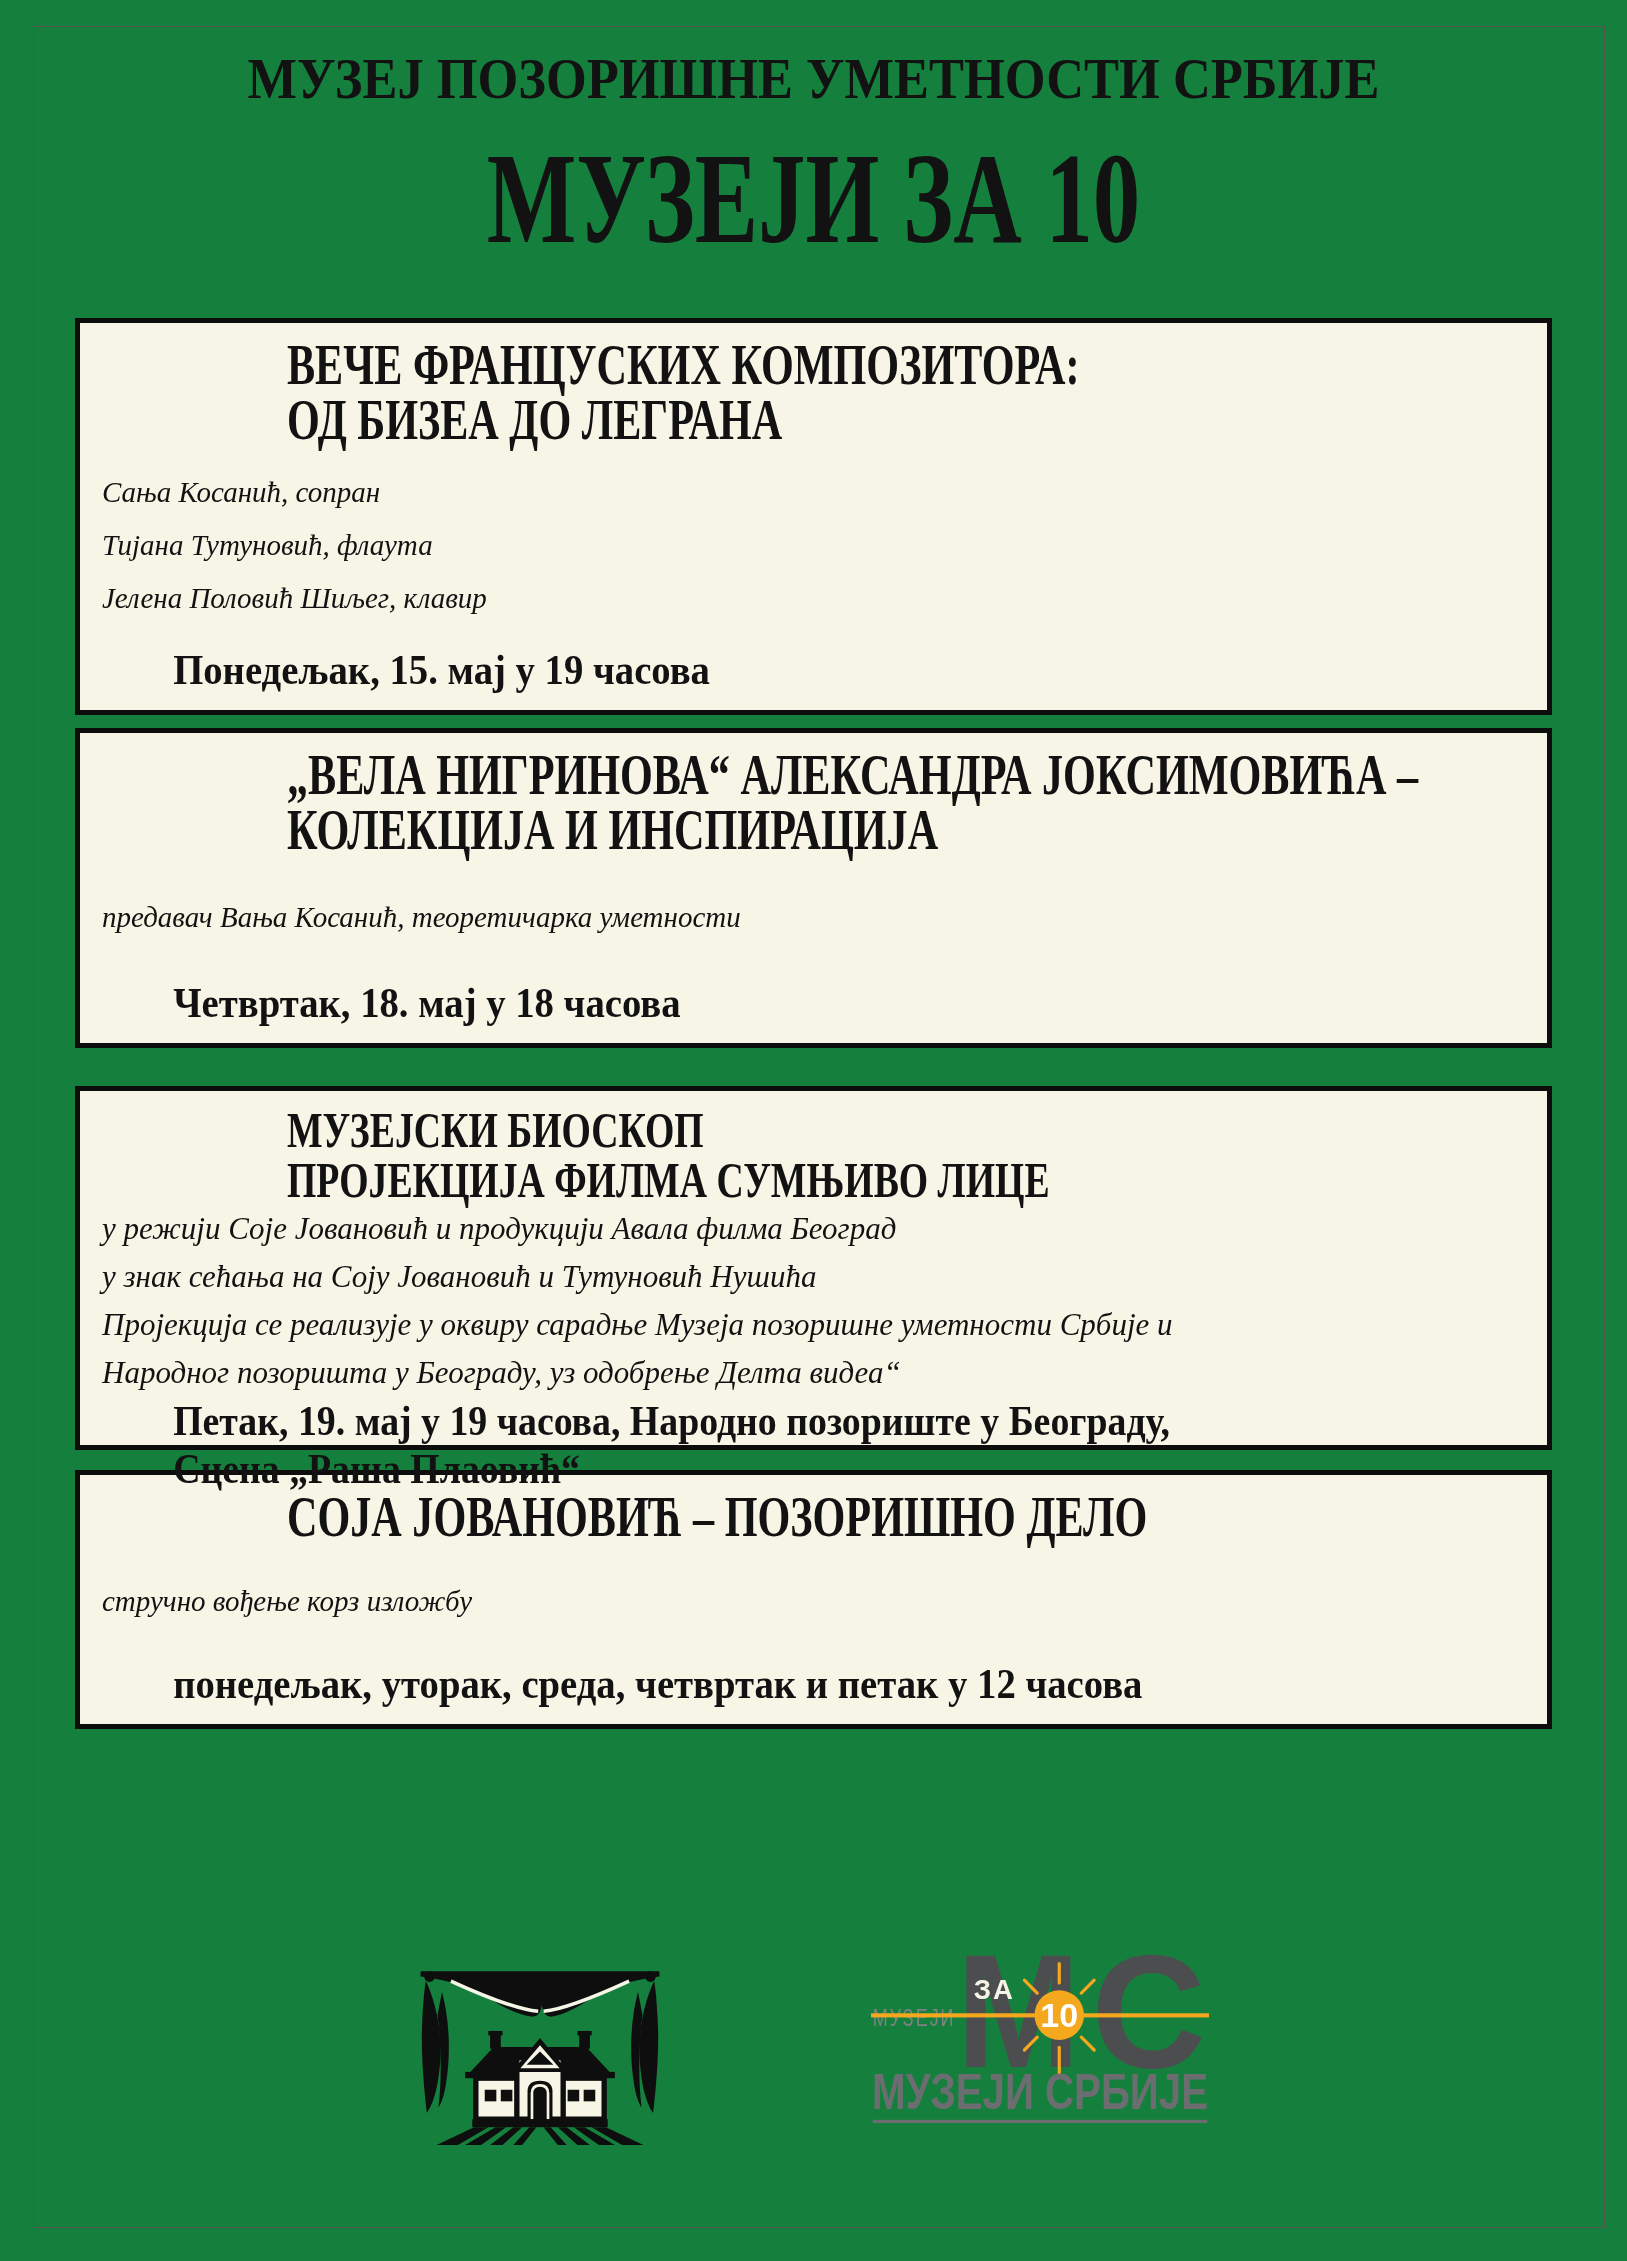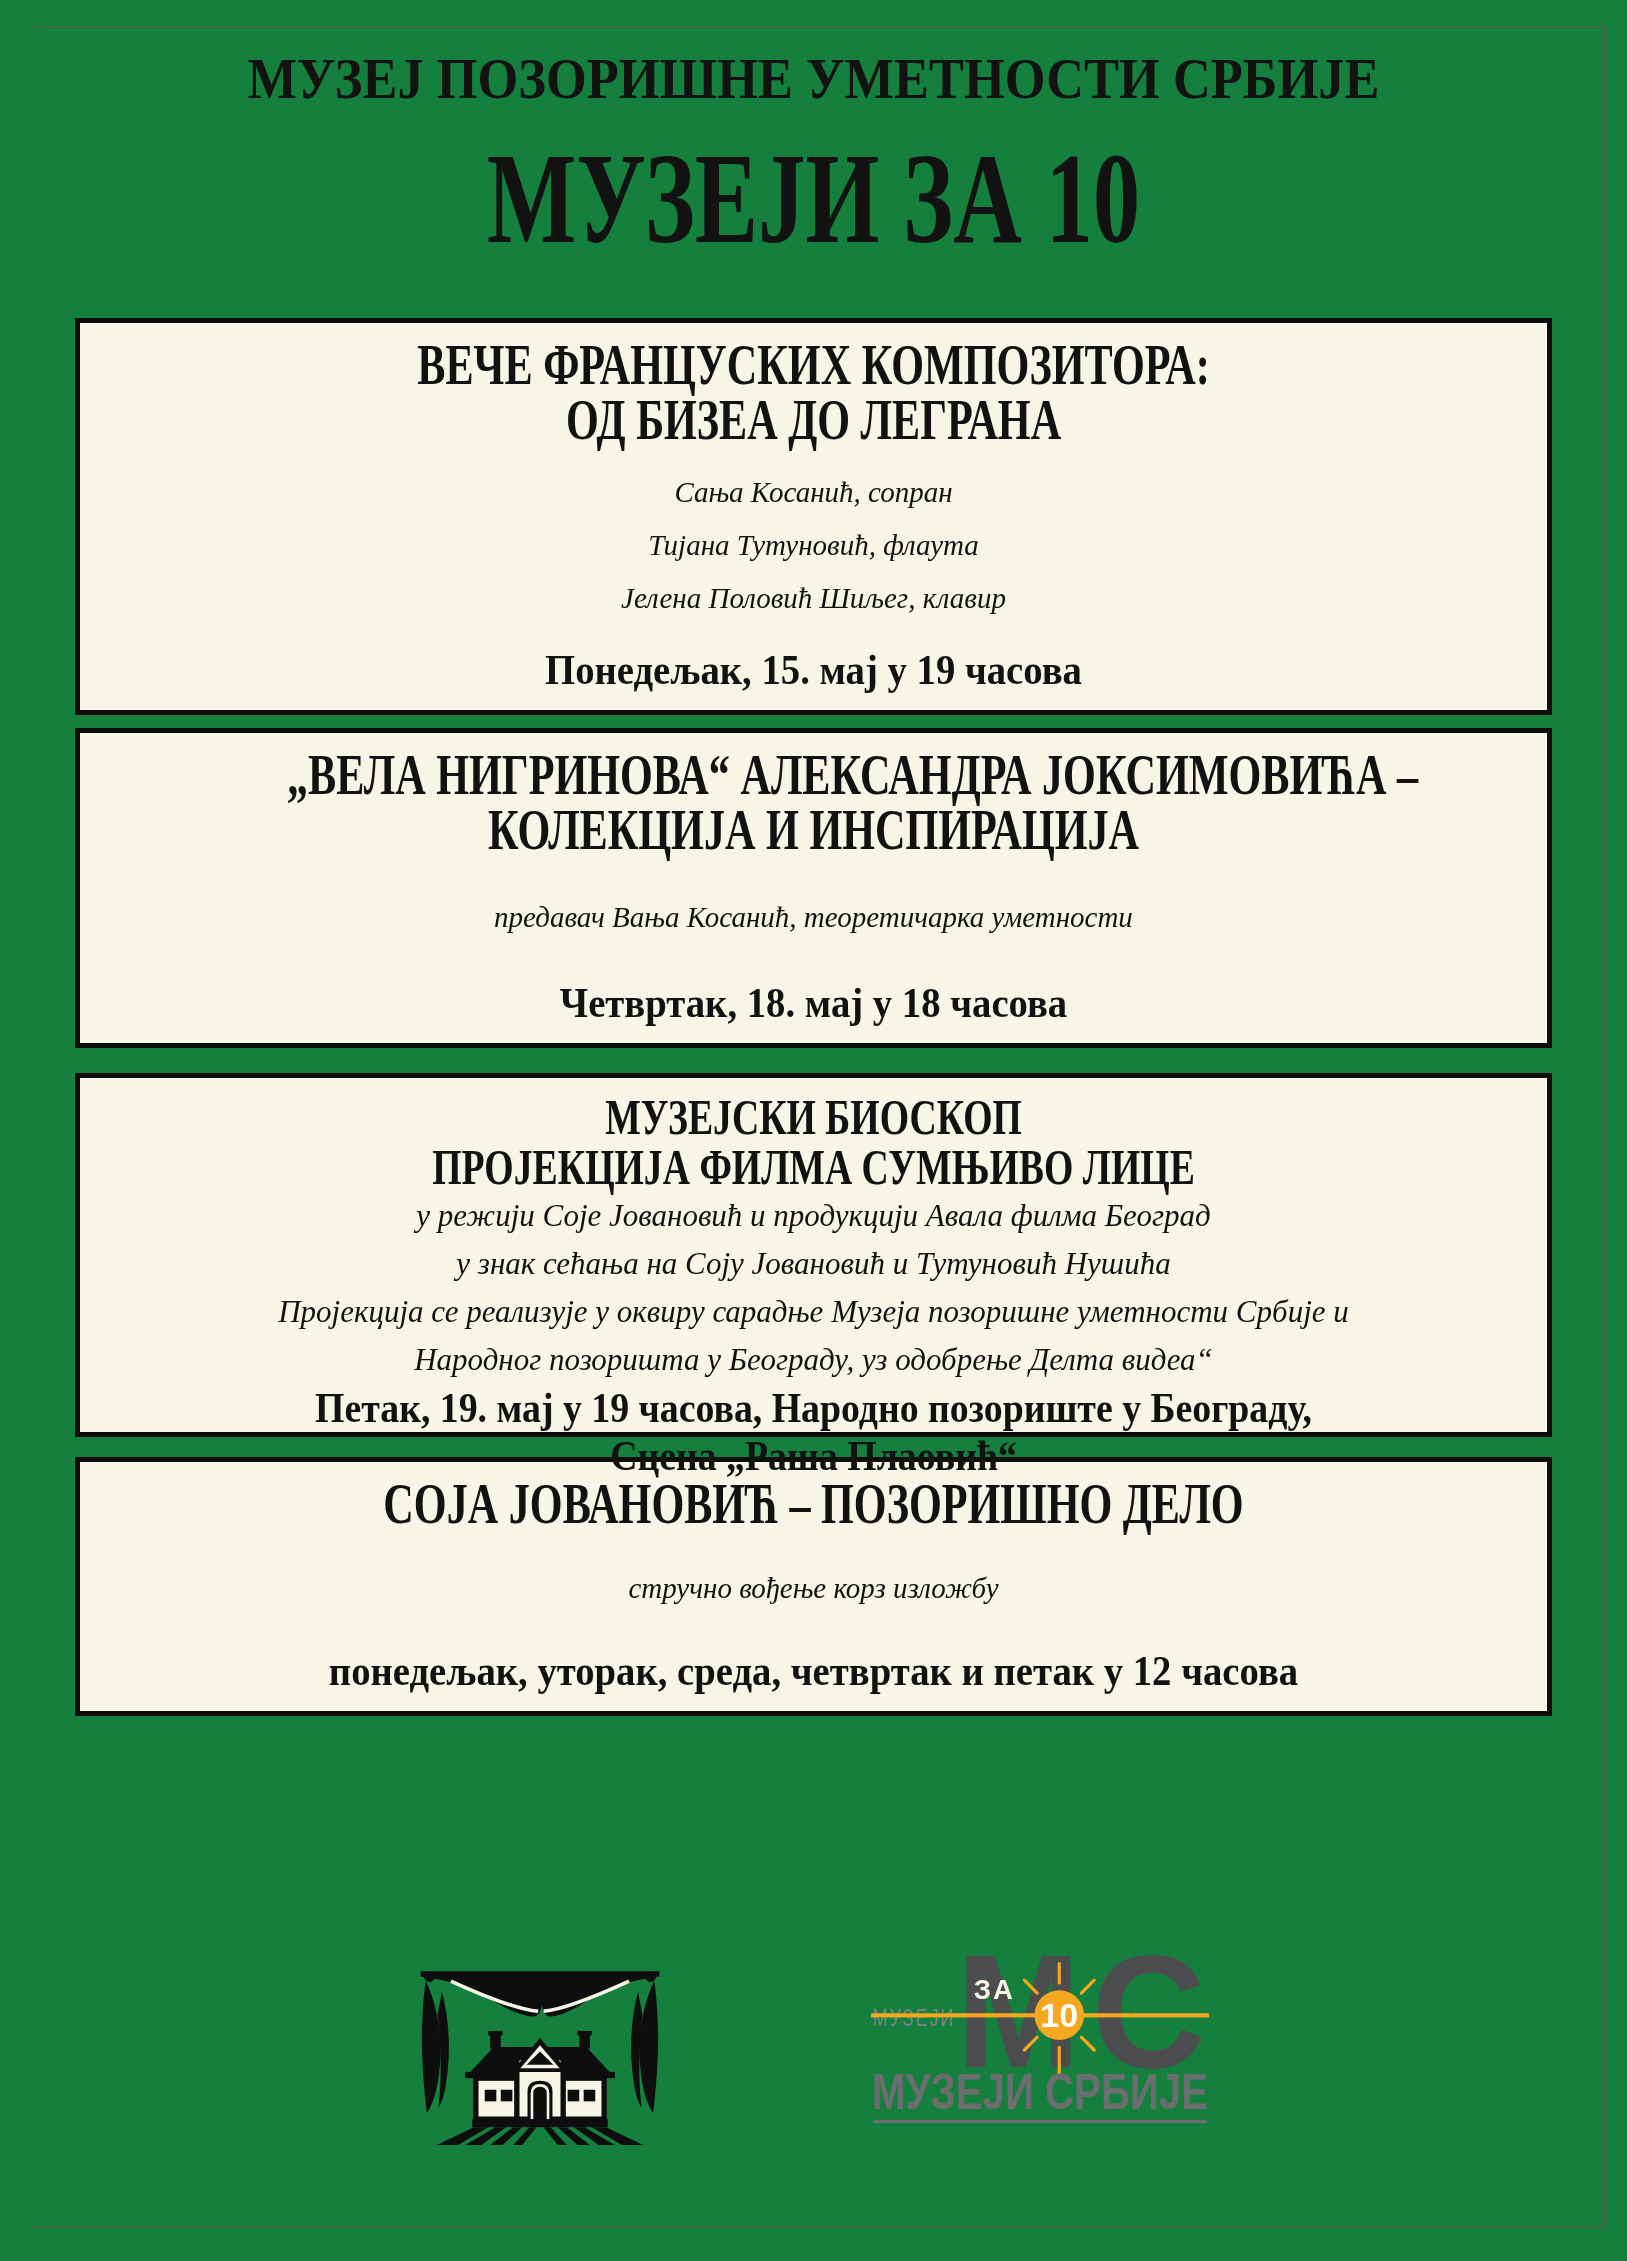--- a/index.html
+++ b/index.html
@@ -29,25 +29,25 @@
     font-size:130px;line-height:138px;font-weight:bold;
     text-align:center;white-space:nowrap;
     transform:scaleX(.73);transform-origin:center;
   }
   .event-box{
     width:1477px;margin:0 auto;box-sizing:border-box;
     border:5.5px solid #0d0d0d;
     background:#f6f5e6;
     display:flex;flex-direction:column;justify-content:space-between;
     padding:14.7px 22px;
-    text-align:center;
+    text-align:left;
   }
   .b1{margin-top:51px;height:397px;}
   .b2{margin-top:13px;height:320px;}
-  .b3{margin-top:25px;height:364px;}
+  .b3{margin-top:38px;height:364px;}
   .b4{margin-top:20px;height:259px;}
   .ev-title{
     font-weight:bold;font-size:57px;line-height:55px;
     white-space:nowrap;transform:scaleX(.74);transform-origin:center;
   }
   .b3 .ev-title{font-size:51px;line-height:50px;}
   .ev-detail{
     font-style:italic;font-size:29px;line-height:53px;white-space:nowrap;
   }
   .b3 .ev-detail{font-size:31px;line-height:48px;}

